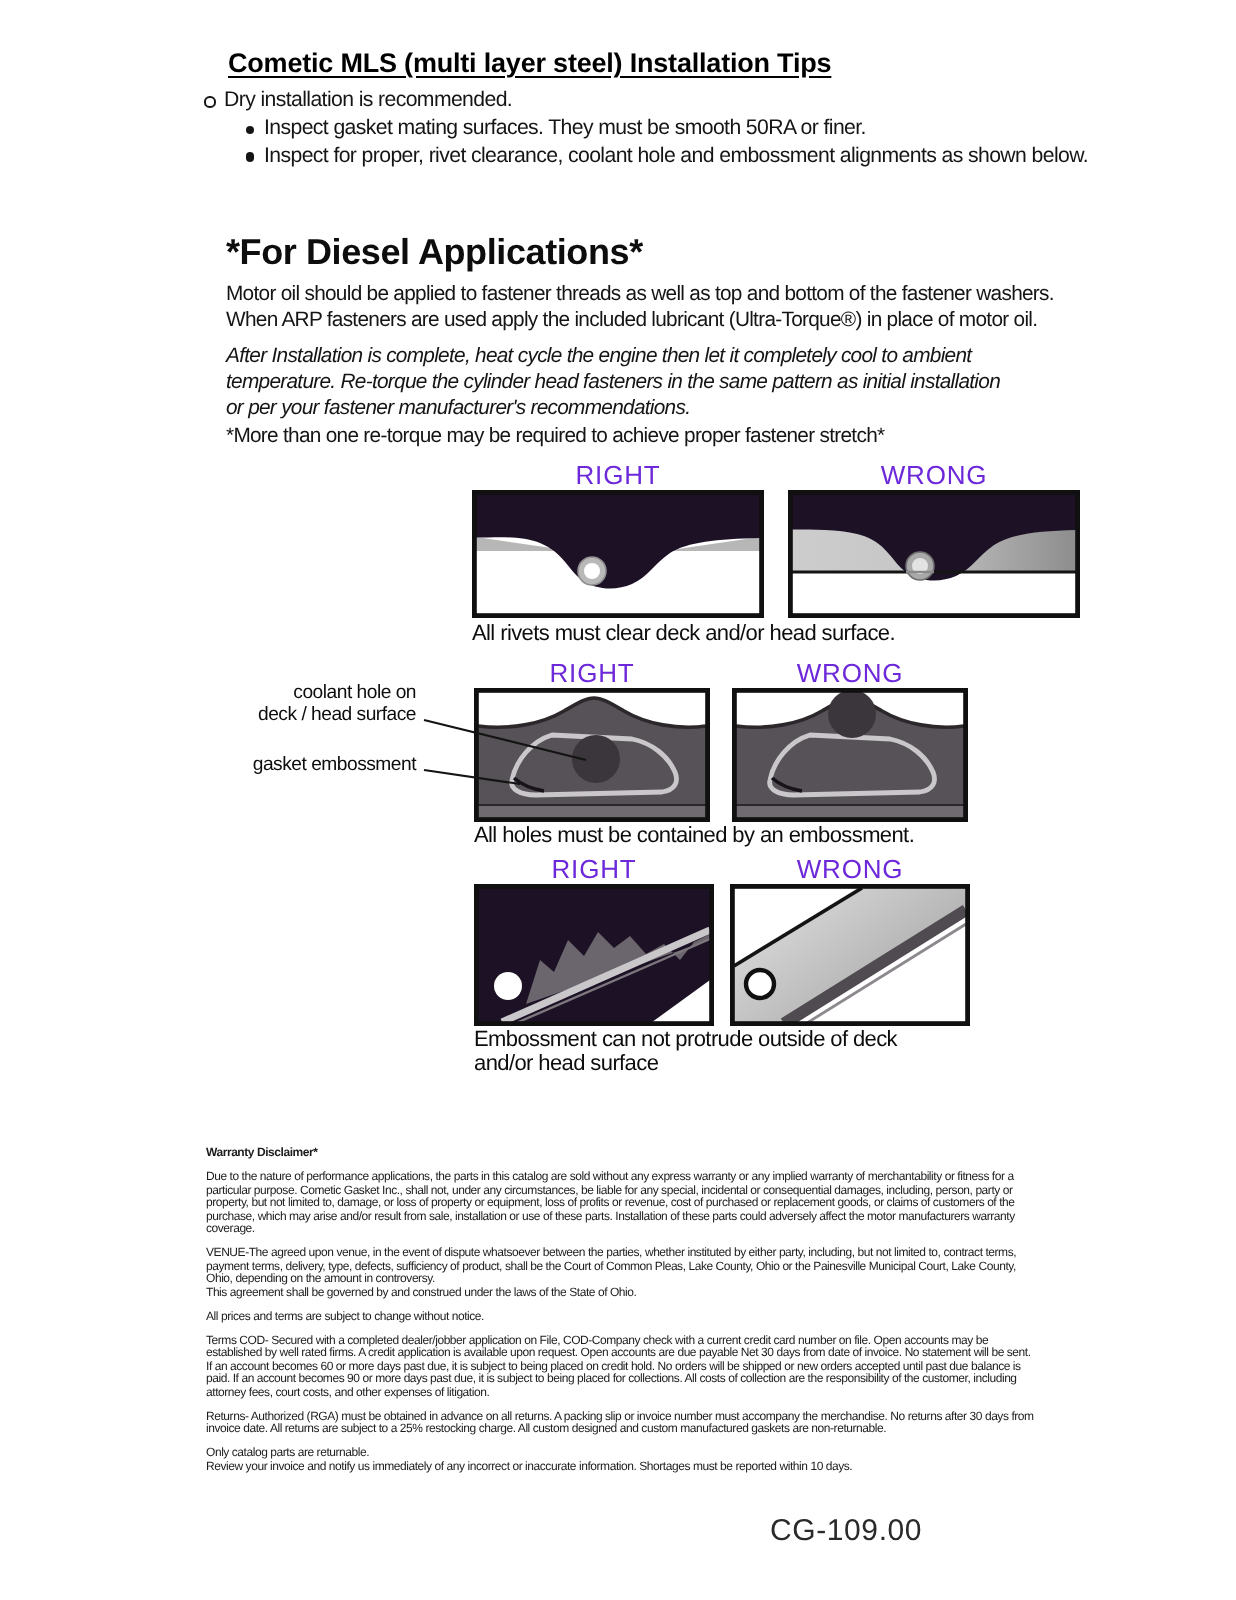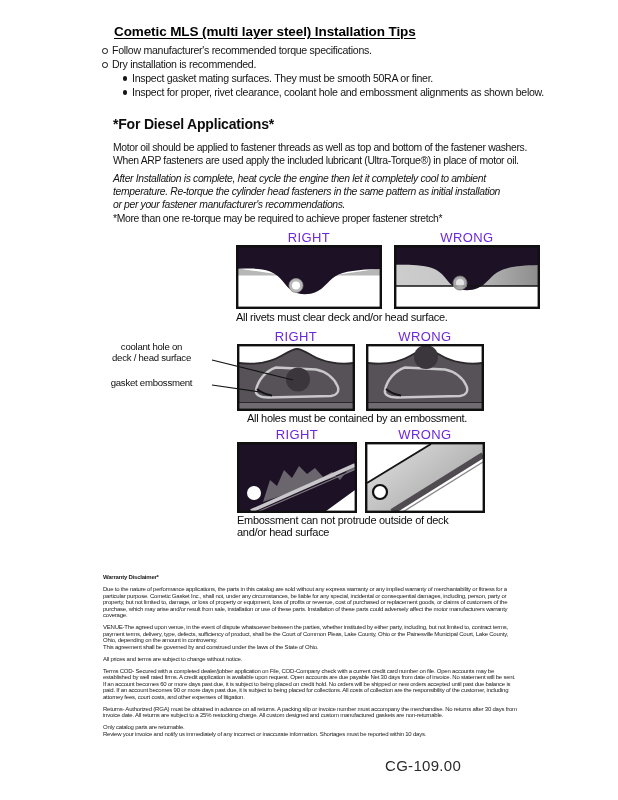--- a/index.html
+++ b/index.html
@@ -8,42 +8,41 @@
   .abs{position:absolute;}
   .title{font-size:13.5px;font-weight:bold;letter-spacing:-0.1px;
          text-decoration:underline;text-underline-offset:2px;color:#000;text-align:right;}
   .bullets{font-size:10.6px;letter-spacing:-0.3px;line-height:13.9px;color:#151515;}
   .obullet,.dbullet{position:relative;padding-left:10px;}
   .obullet::before{content:"";position:absolute;left:0;top:4.4px;width:3.6px;height:3.6px;
                    border:1px solid #151515;border-radius:50%;}
   .dbullet{margin-left:20px;}
   .dbullet::before{content:"";position:absolute;left:1px;top:4.6px;width:4.4px;height:4.4px;
                    background:#151515;border-radius:50%;}
-  .h2{font-size:14px;font-weight:bold;letter-spacing:-0.2px;color:#0d0d0d;}
+  .h2{font-size:18px;font-weight:bold;letter-spacing:-0.2px;color:#0d0d0d;}
   .para{font-size:10.4px;letter-spacing:-0.35px;line-height:13.1px;white-space:pre-line;color:#151515;margin-top:7px;}
   .dlabel{font-size:13px;font-weight:500;letter-spacing:0.4px;text-align:center;color:#6d28d9;}
   .caption{font-size:11px;font-weight:500;letter-spacing:-0.3px;line-height:12.2px;
            white-space:pre-line;color:#0d0d0d;}
-  .sidelabel{font-size:9.6px;letter-spacing:-0.25px;line-height:11px;text-align:center;
+  .sidelabel{font-size:9.6px;letter-spacing:-0.25px;line-height:11px;text-align:right;
              white-space:pre-line;color:#0d0d0d;}
   .disc{font-size:6px;line-height:6.5px;letter-spacing:-0.22px;color:#1c1c1c;width:415px;}
   .disc p{margin:0 0 5.5px 0;white-space:pre-line;}
   .disc .dh{font-weight:bold;margin-bottom:5.5px;}
   .pagecode{font-size:15px;letter-spacing:0.3px;color:#2a2a2a;}
   svg{display:block;}
 </style>
 </head>
 <body>
 
 <div class="page">
 
   <div class="abs title" style="left:114px;top:24px;">Cometic MLS (multi layer steel) Installation Tips</div>
 
   <div class="abs bullets" style="left:102px;top:44px;width:480px;">
-    <div class="obullet">Follow manufacturer's recommended torque specifications.</div>
     <div class="obullet">Dry installation is recommended.</div>
     <div class="dbullet">Inspect gasket mating surfaces.  They must be smooth 50RA or finer.</div>
     <div class="dbullet">Inspect for proper, rivet clearance, coolant hole and embossment alignments as shown below.</div>
   </div>
 
   <div class="abs h2" style="left:113px;top:116px;">*For Diesel Applications*</div>
   <div class="abs para" style="left:113px;top:134px;width:495px;">Motor oil should be applied to fastener threads as well as top and bottom of the fastener washers.
 When ARP fasteners are used apply the included lubricant (Ultra-Torque®) in place of motor oil.</div>
   <div class="abs para" style="left:113px;top:165px;width:495px;font-style:italic;">After Installation is complete, heat cycle the engine then let it completely cool to ambient
 temperature. Re-torque the cylinder head fasteners in the same pattern as initial installation
@@ -120,21 +119,21 @@
       <circle cx="60" cy="13" r="12" fill="#3b363c"></circle>
       <rect x="1.2" y="1.2" width="115.6" height="64.6" fill="none" stroke="#101010" stroke-width="2.4"></rect>
     </svg>
   </div>
 
   <svg class="abs" style="left:95px;top:335px;" viewBox="0 0 300 70" width="300" height="70">
     <line x1="117" y1="25" x2="198" y2="45" stroke="#141414" stroke-width="1.1"></line>
     <line x1="117" y1="50" x2="165" y2="57" stroke="#141414" stroke-width="1.1"></line>
   </svg>
 
-  <div class="abs caption" style="left:237px;top:412px;width:280px;margin-left:10px;">All holes must be contained by an embossment.</div>
+  <div class="abs caption" style="left:237px;top:412px;width:280px;">All holes must be contained by an embossment.</div>
 
   <div class="abs dlabel" style="left:237px;top:427px;width:120px;">RIGHT</div>
   <div class="abs dlabel" style="left:365px;top:427px;width:120px;">WRONG</div>
 
   <div class="abs" style="left:237px;top:442px;">
     <svg viewBox="0 0 120 71" width="120" height="71">
       <rect x="1.2" y="1.2" width="117.6" height="68.6" fill="#1d1126"></rect>
       <polygon fill="#6b666d" points="26,60 33,38 40,44 47,28 55,36 62,24 70,32 78,26 86,35 95,30 103,38 110,29 118,25 118,28"></polygon>
       <line x1="14" y1="69" x2="118" y2="23" stroke="#c9c7ca" stroke-width="3.6"></line>
       <line x1="20" y1="70" x2="118" y2="27.5" stroke="#7d787d" stroke-width="1.2"></line>

